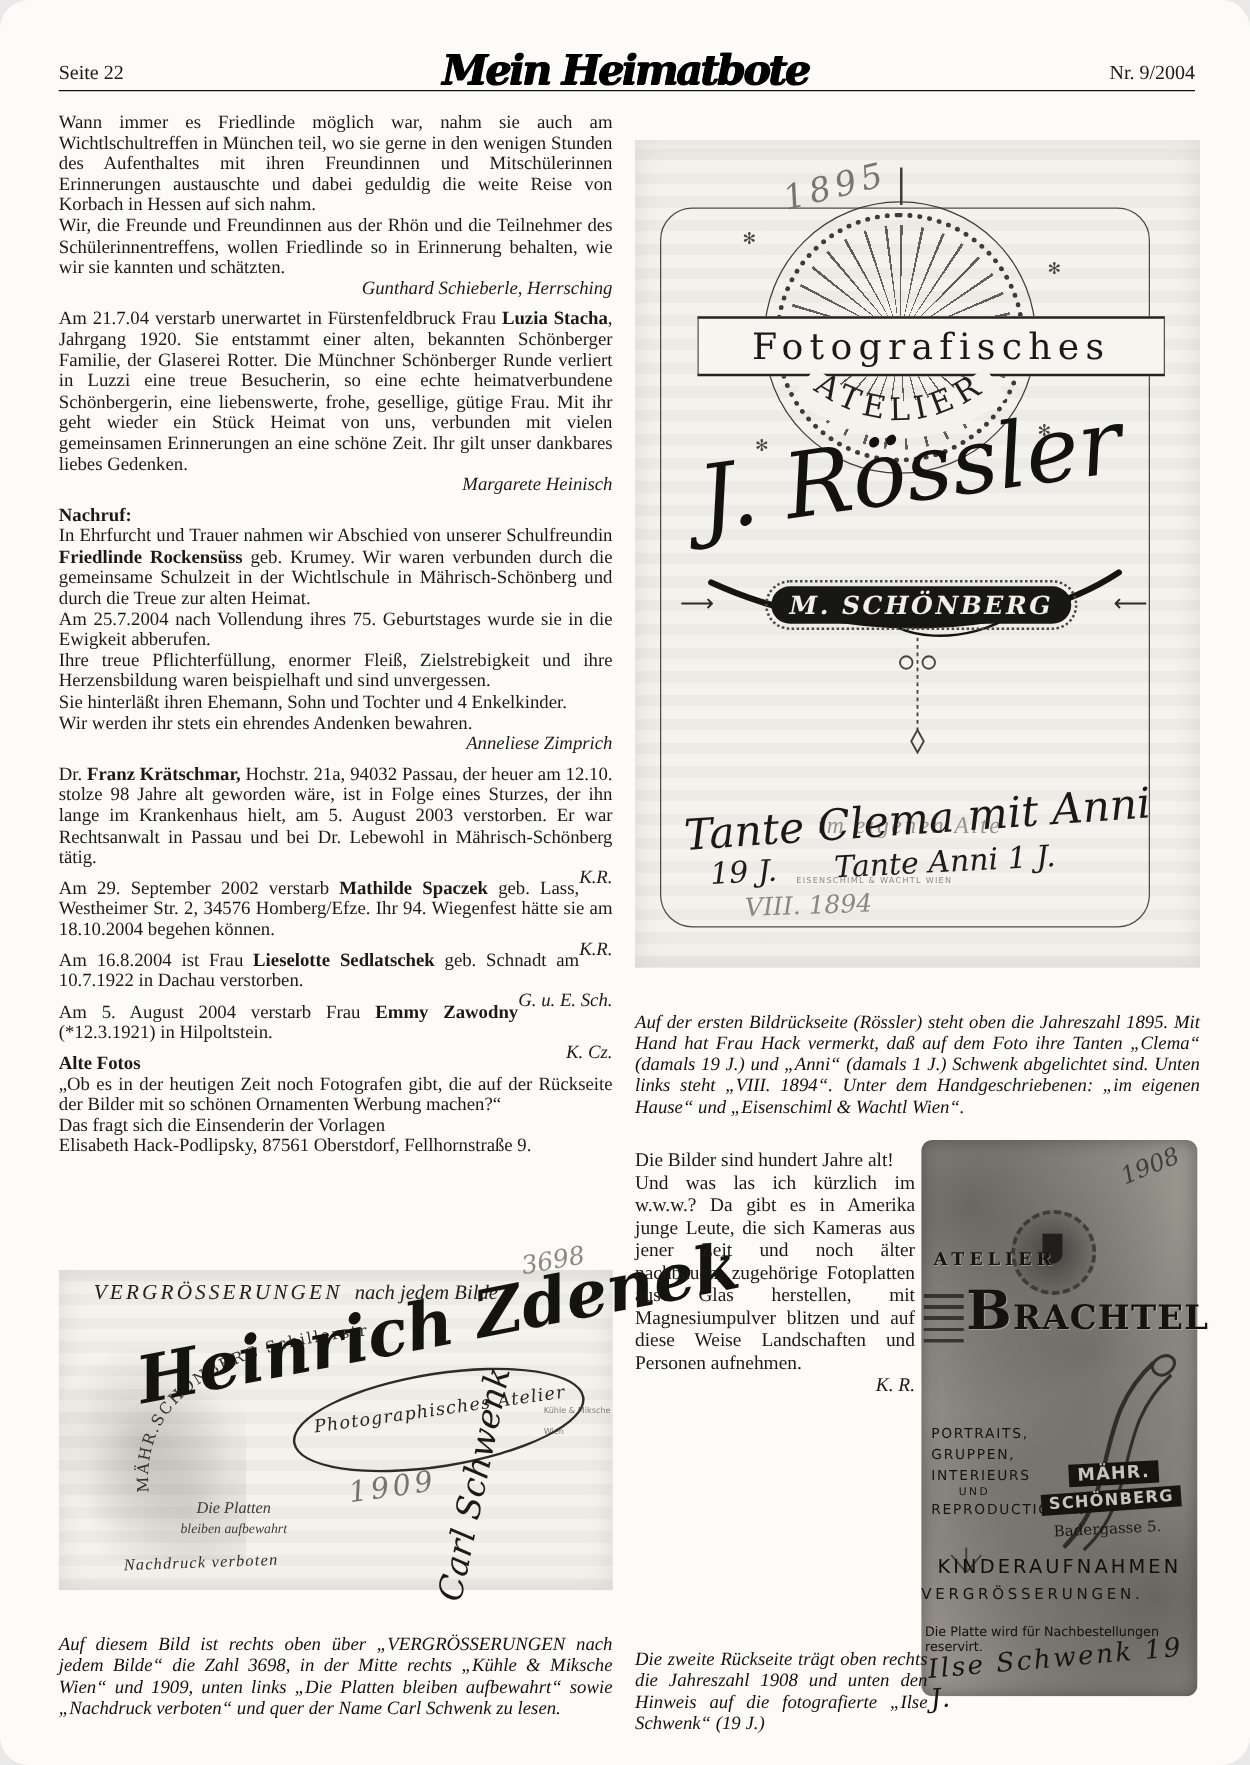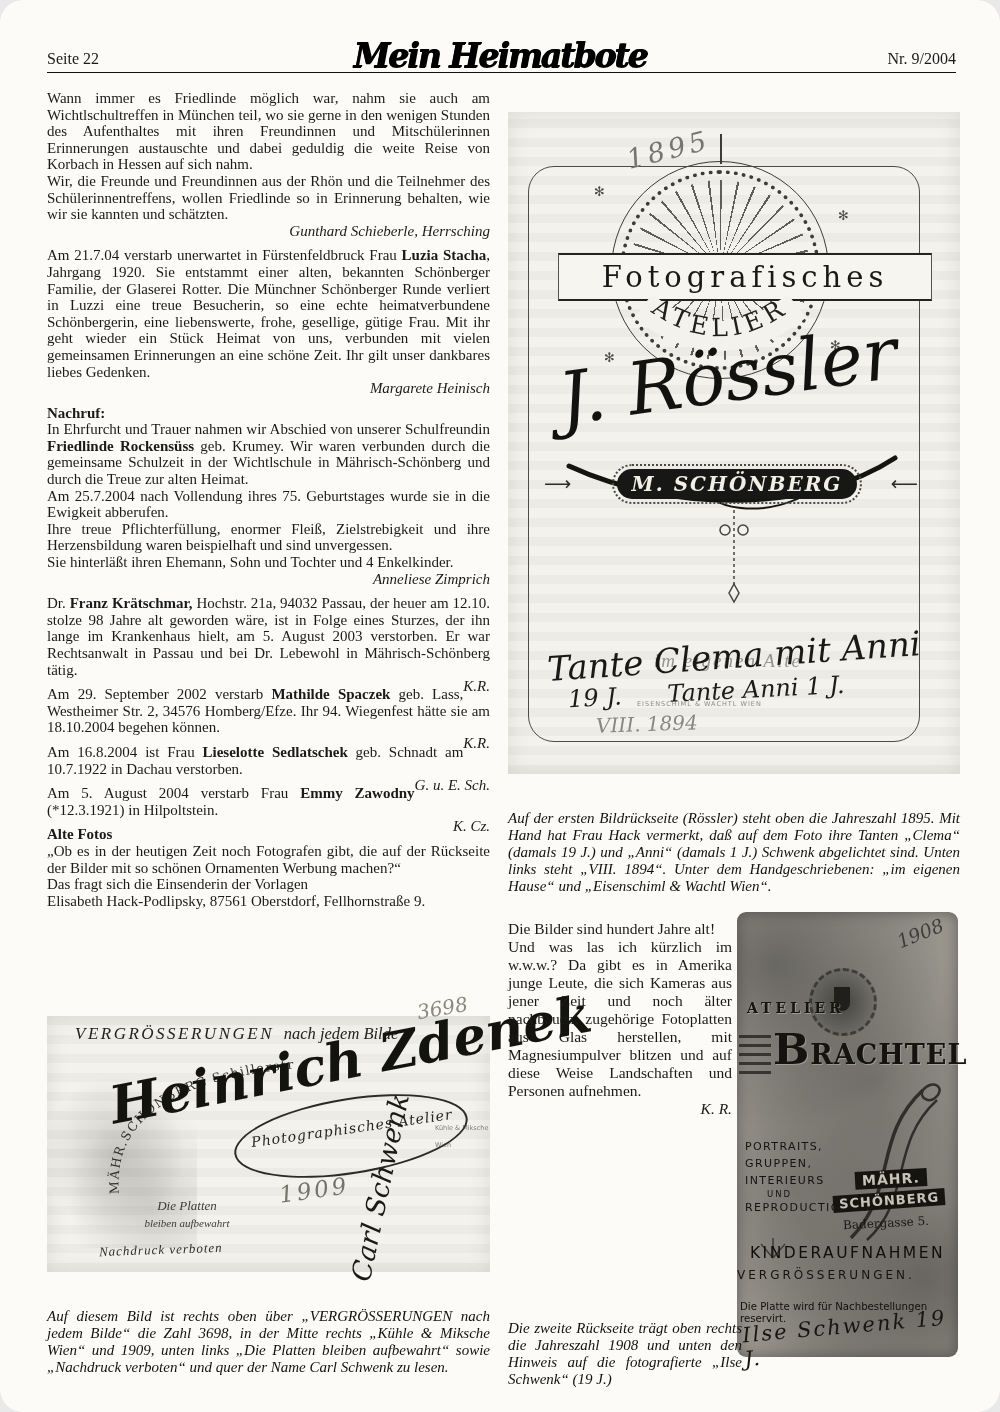--- a/index.html
+++ b/index.html
@@ -170,20 +170,21 @@
     <p class="sig">Gunthard Schieberle, Herrsching</p>
 
     <p class="just gap"><span><span>Am 21.7.04 verstarb unerwartet in Fürstenfeldbruck Frau </span><span style="font-weight: bold;">Luzia Stacha</span><span>, Jahrgang 1920. Sie entstammt einer alten, bekannten Schönberger Familie, der Glaserei Rotter. Die Münchner Schönberger Runde verliert in Luzzi eine treue Besucherin, so eine echte heimatverbundene Schönbergerin, eine liebenswerte, frohe, gesellige, gütige Frau. Mit ihr geht wieder ein Stück Heimat von uns, verbunden mit vielen gemeinsamen Erinnerungen an eine schöne Zeit. Ihr gilt unser dankbares liebes Gedenken.</span></span></p>
     <p class="sig">Margarete Heinisch</p>
 
     <p class="bold gap">Nachruf:</p>
     <p class="just"><span><span>In Ehrfurcht und Trauer nahmen wir Abschied von unserer Schulfreundin </span><span style="font-weight: bold;">Friedlinde Rockensüss</span><span> geb. Krumey. Wir waren verbunden durch die gemeinsame Schulzeit in der Wichtlschule in Mährisch-Schönberg und durch die Treue zur alten Heimat.</span></span></p>
     <p class="just">Am 25.7.2004 nach Vollendung ihres 75. Geburtstages wurde sie in die Ewigkeit abberufen.</p>
     <p class="just">Ihre treue Pflichterfüllung, enormer Fleiß, Zielstrebigkeit und ihre Herzensbildung waren beispielhaft und sind unvergessen.</p>
     <p class="just">Sie hinterläßt ihren Ehemann, Sohn und Tochter und 4 Enkelkinder.</p>
+    <p class="just">Wir werden ihr stets ein ehrendes Andenken bewahren.</p>
     <p class="sig">Anneliese Zimprich</p>
 
     <p class="just gap"><span><span>Dr. </span><span style="font-weight: bold;">Franz Krätschmar,</span><span> Hochstr. 21a, 94032 Passau, der heuer am 12.10. stolze 98 Jahre alt geworden wäre, ist in Folge eines Sturzes, der ihn lange im Krankenhaus hielt, am 5. August 2003 verstorben. Er war Rechtsanwalt in Passau und bei Dr. Lebewohl in Mährisch-Schönberg tätig.</span></span><span class="init">K.R.</span></p>
 
     <p class="just gap"><span><span>Am 29. September 2002 verstarb </span><span style="font-weight: bold;">Mathilde Spaczek</span><span> geb. Lass, Westheimer Str. 2, 34576 Homberg/Efze. Ihr 94. Wiegenfest hätte sie am 18.10.2004 begehen können.</span></span><span class="init">K.R.</span></p>
 
     <p class="just gap"><span><span>Am 16.8.2004 ist Frau </span><span style="font-weight: bold;">Lieselotte Sedlatschek</span><span> geb. Schnadt am 10.7.1922 in Dachau verstorben.</span></span><span class="init">G. u. E. Sch.</span></p>
 
     <p class="just gap"><span><span>Am 5. August 2004 verstarb Frau </span><span style="font-weight: bold;">Emmy Zawodny</span><span> (*12.3.1921) in Hilpoltstein.</span></span><span class="init">K. Cz.</span></p>
 

